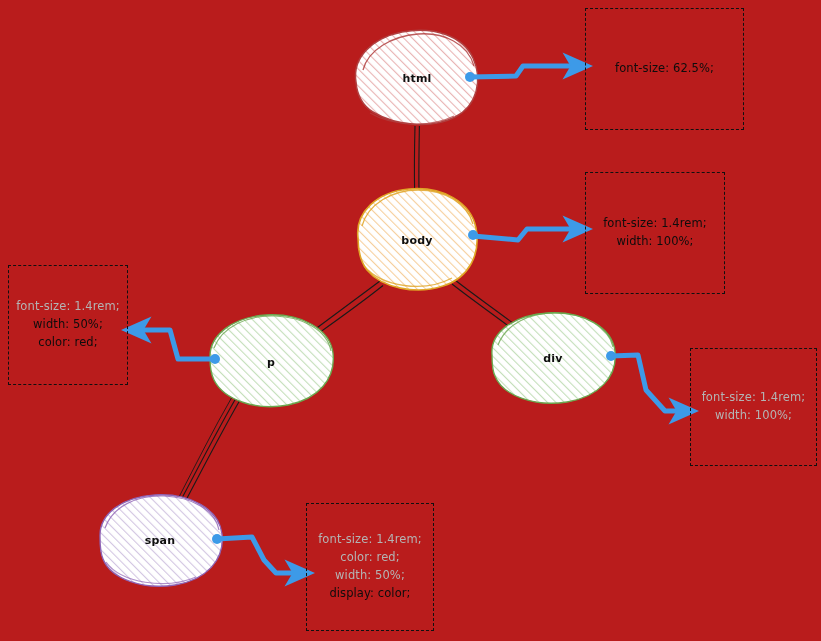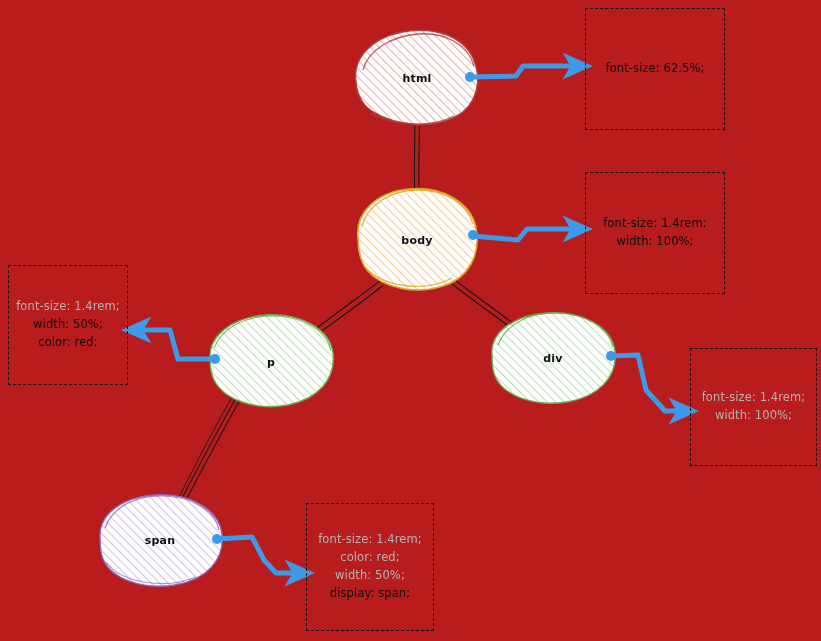--- a/index.html
+++ b/index.html
@@ -187,21 +187,21 @@
       <circle cx="611" cy="356" r="5" fill="#3d9ae8"></circle>
       <path d="M611,356 L638,355 L646,390 L665,411 L684,411" fill="none" stroke="#3d9ae8" stroke-width="5" stroke-linecap="round" stroke-linejoin="round" marker-end="url(#bluearrow)"></path>
     </g>
 
     <g>
       <circle cx="217" cy="539" r="5" fill="#3d9ae8"></circle>
       <path d="M217,539 L252,537 L264,560 L276,573 L300,573" fill="none" stroke="#3d9ae8" stroke-width="5" stroke-linecap="round" stroke-linejoin="round" marker-end="url(#bluearrow)"></path>
     </g>
   </svg>
 
-  <div class="prop-box" id="box-html-props" style="left: 585px; top: 8px; width: 140px; height: 122px;">
+  <div class="prop-box" id="box-html-props" style="left: 585px; top: 8px; width: 159px; height: 122px;">
     <div class="prop-lines">
         <span class="prop-line own">font-size: 62.5%;</span>
       </div>
   </div>
 
   <div class="prop-box" id="box-body-props" style="left: 585px; top: 172px; width: 140px; height: 122px;">
     <div class="prop-lines">
         <span class="prop-line own">font-size: 1.4rem;</span>
         <span class="prop-line own">width: 100%;</span>
       </div>
@@ -220,17 +220,17 @@
         <span class="prop-line inherited">font-size: 1.4rem;</span>
         <span class="prop-line inherited">width: 100%;</span>
       </div>
   </div>
 
   <div class="prop-box" id="box-span-props" style="left: 306px; top: 503px; width: 128px; height: 128px;">
     <div class="prop-lines">
         <span class="prop-line inherited">font-size: 1.4rem;</span>
         <span class="prop-line inherited">color: red;</span>
         <span class="prop-line inherited">width: 50%;</span>
-        <span class="prop-line own">display: span;</span>
+        <span class="prop-line own">display: color;</span>
       </div>
   </div>
 
 </div>
 
 </body></html>

